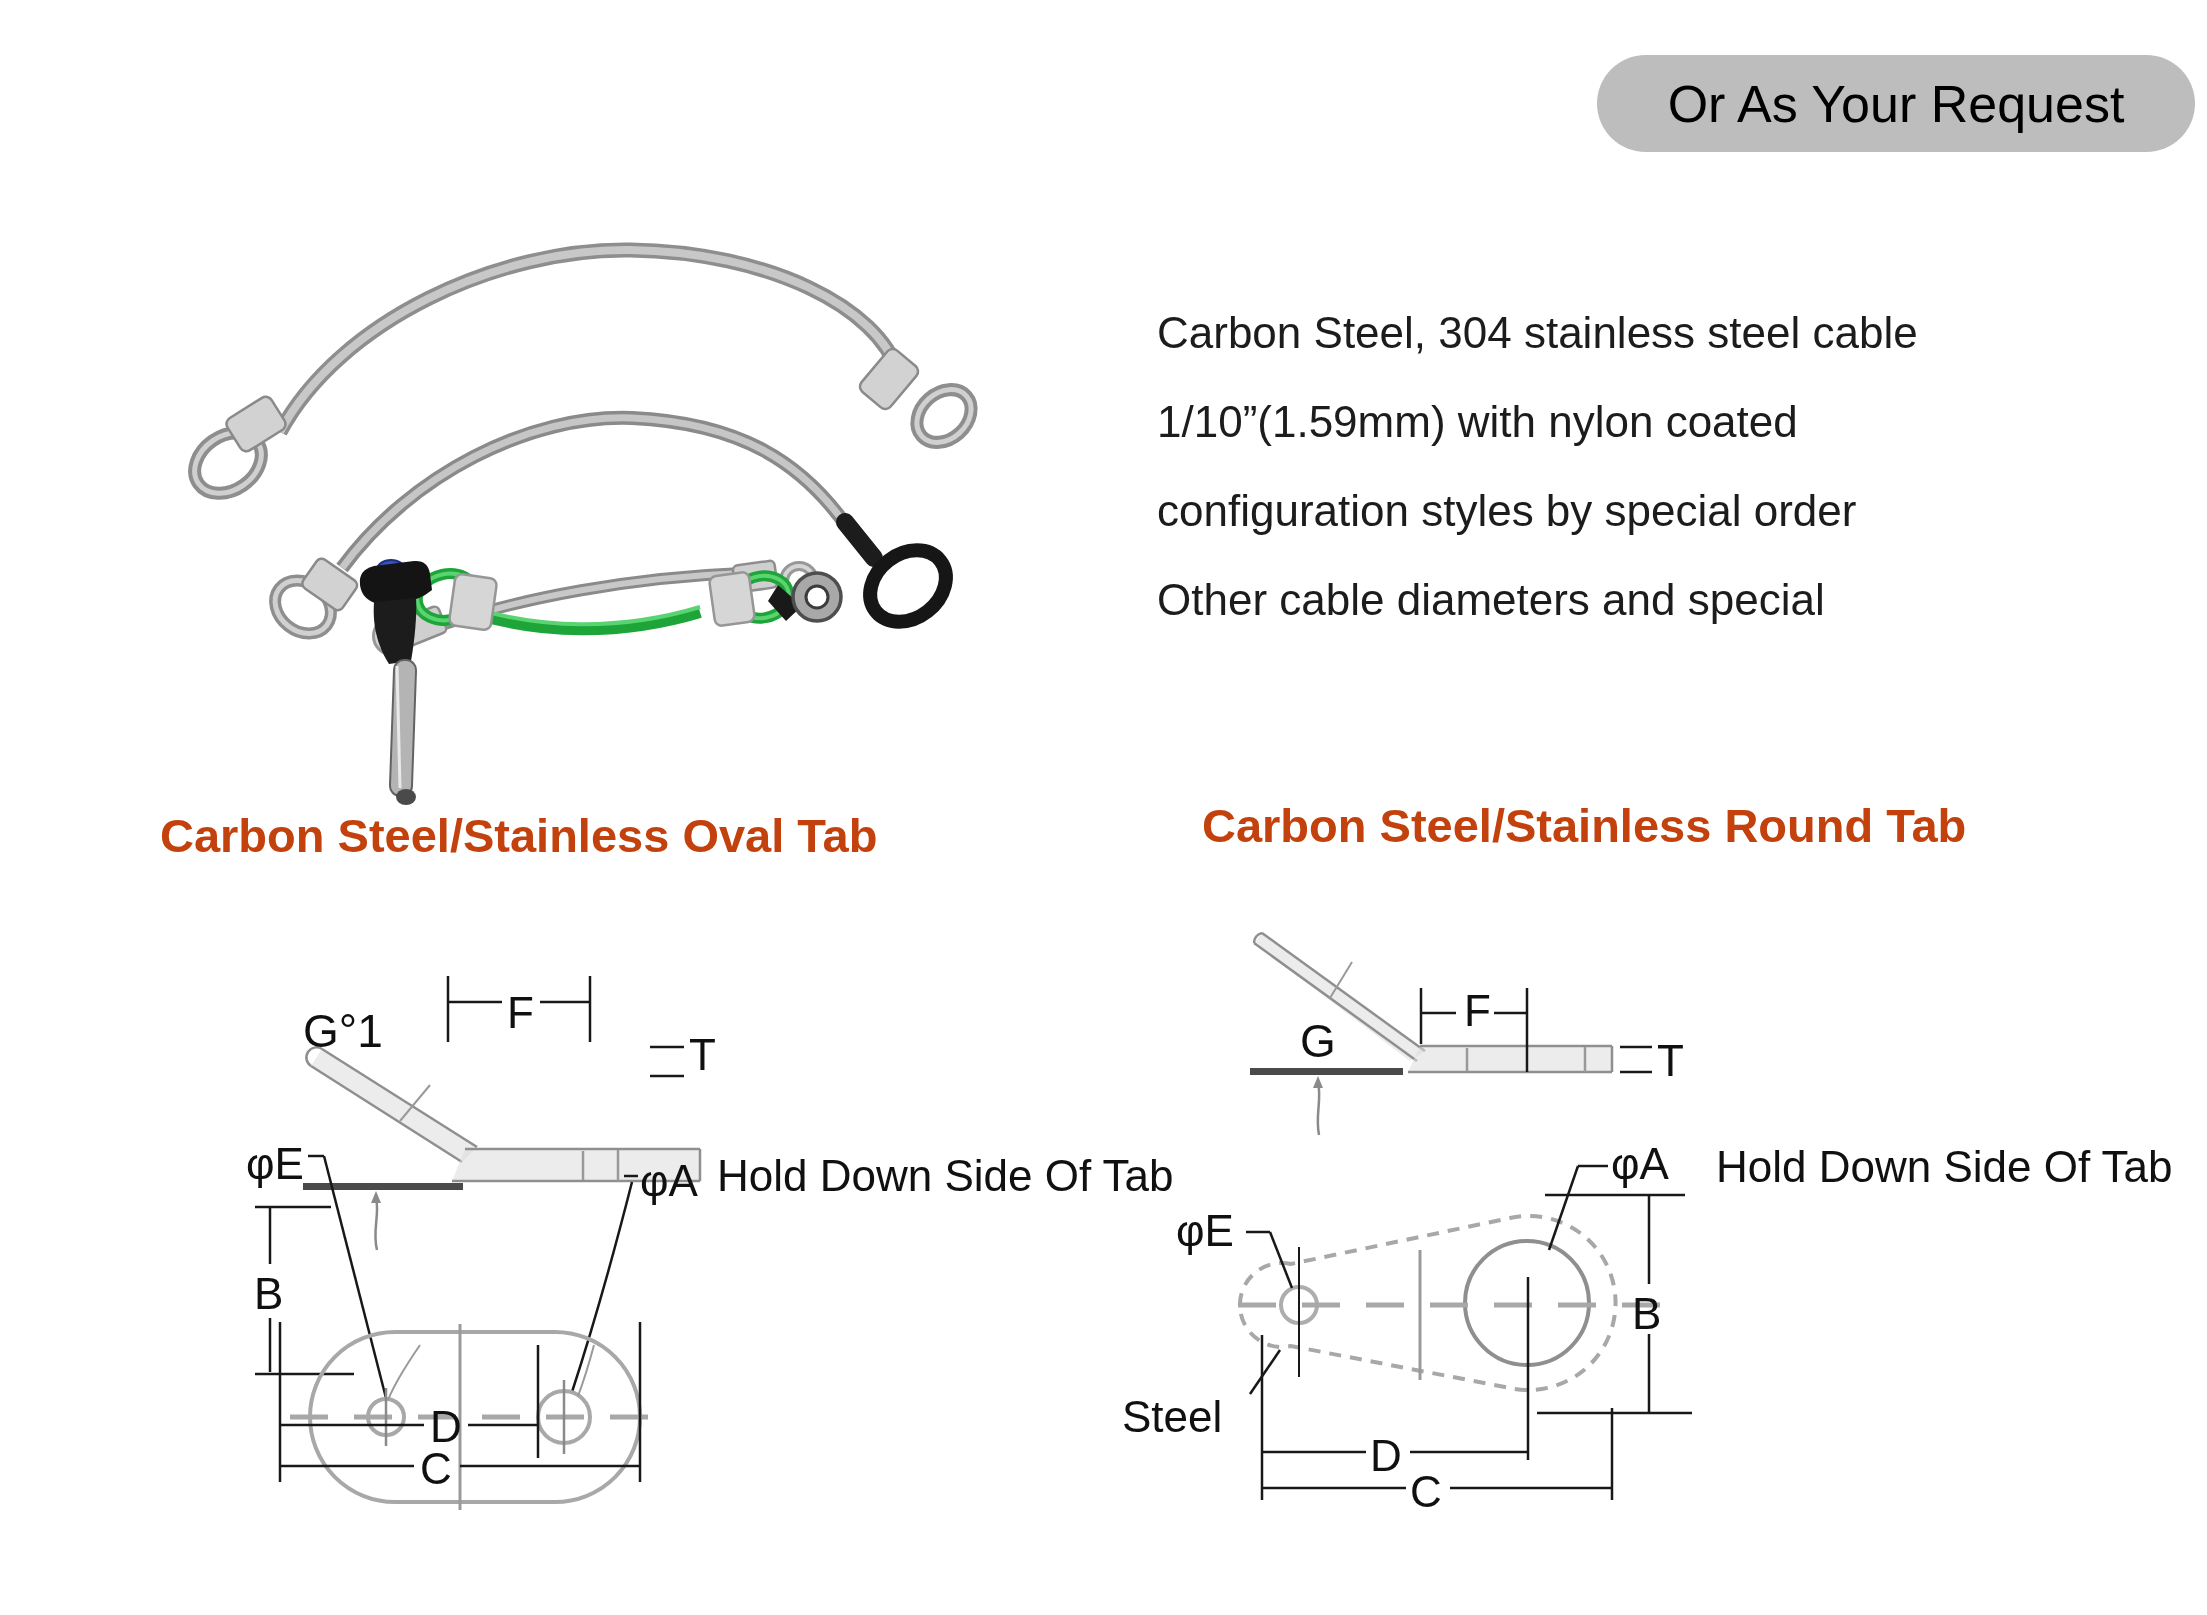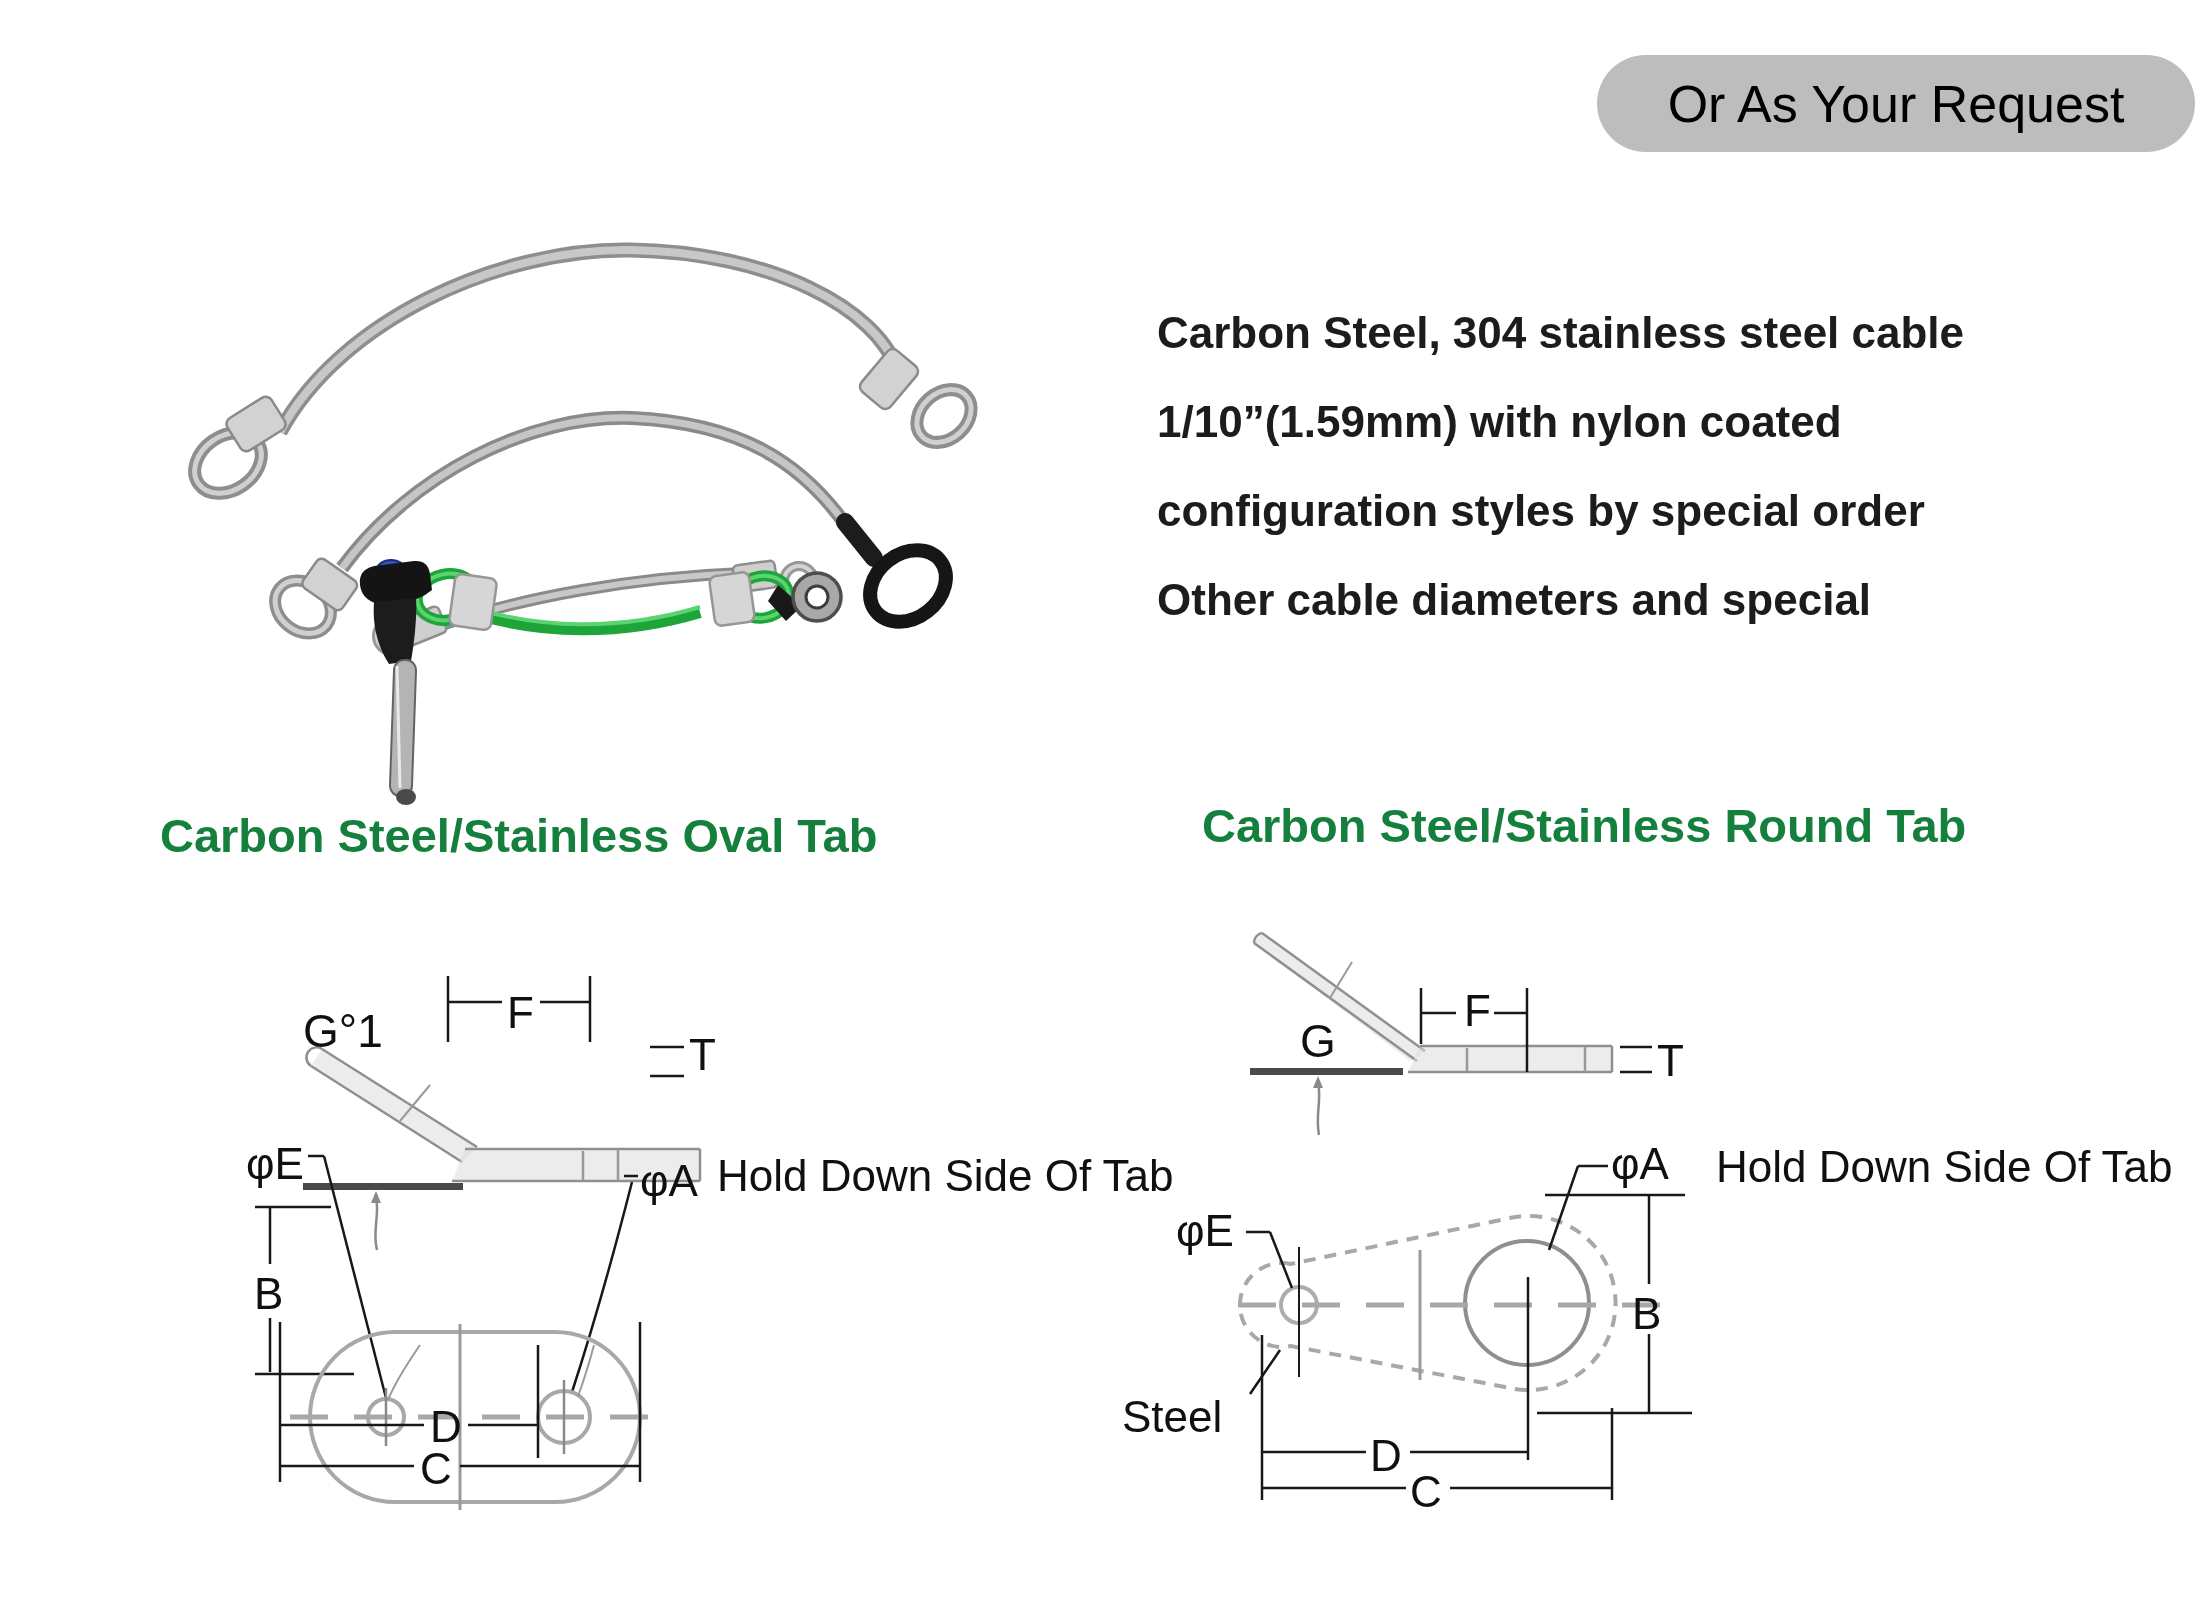--- a/index.html
+++ b/index.html
@@ -3,22 +3,22 @@
 <meta charset="utf-8">
 <style>
   html,body{margin:0;padding:0;background:#fff;}
   .page{position:relative;width:2207px;height:1615px;background:#ffffff;overflow:hidden;
         font-family:"Liberation Sans", sans-serif;color:#111;}
   .layer{position:absolute;left:0;top:0;}
   .badge{position:absolute;left:1597px;top:55px;width:598px;height:97px;background:#bdbdbd;
          border-radius:49px;display:flex;align-items:center;justify-content:center;}
   .badge span{font-size:52px;color:#000000;}
   .desc{position:absolute;left:1157px;top:288px;font-size:44px;line-height:89px;color:#1c1c1c;}
-  .desc div{white-space:nowrap;font-weight:bold;}
-  .heading{position:absolute;font-size:47px;font-weight:bold;color:#15803d;white-space:nowrap;}
+  .desc div{white-space:nowrap;}
+  .heading{position:absolute;font-size:47px;font-weight:bold;color:#c2410c;white-space:nowrap;}
   .h-oval{left:160px;top:808px;}
   .h-round{left:1202px;top:798px;}
   .dim{position:absolute;font-size:44px;color:#101010;white-space:nowrap;}
   .big{font-size:46px;}
 </style>
 </head>
 <body>
 
 <div class="page">
 

